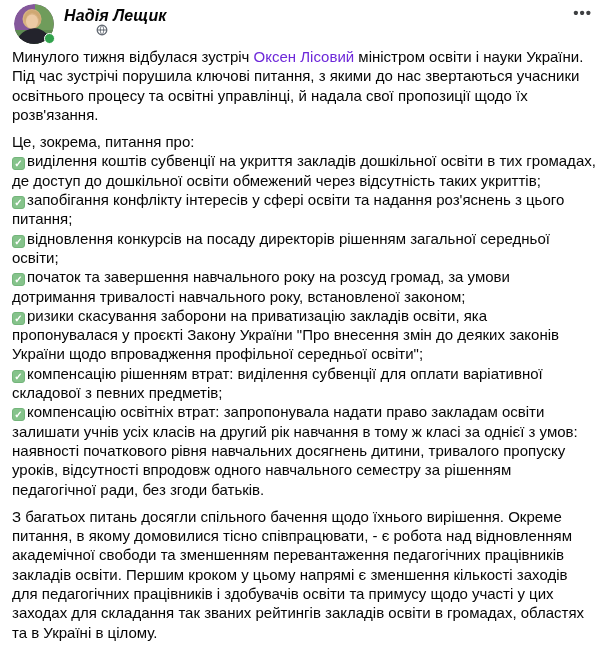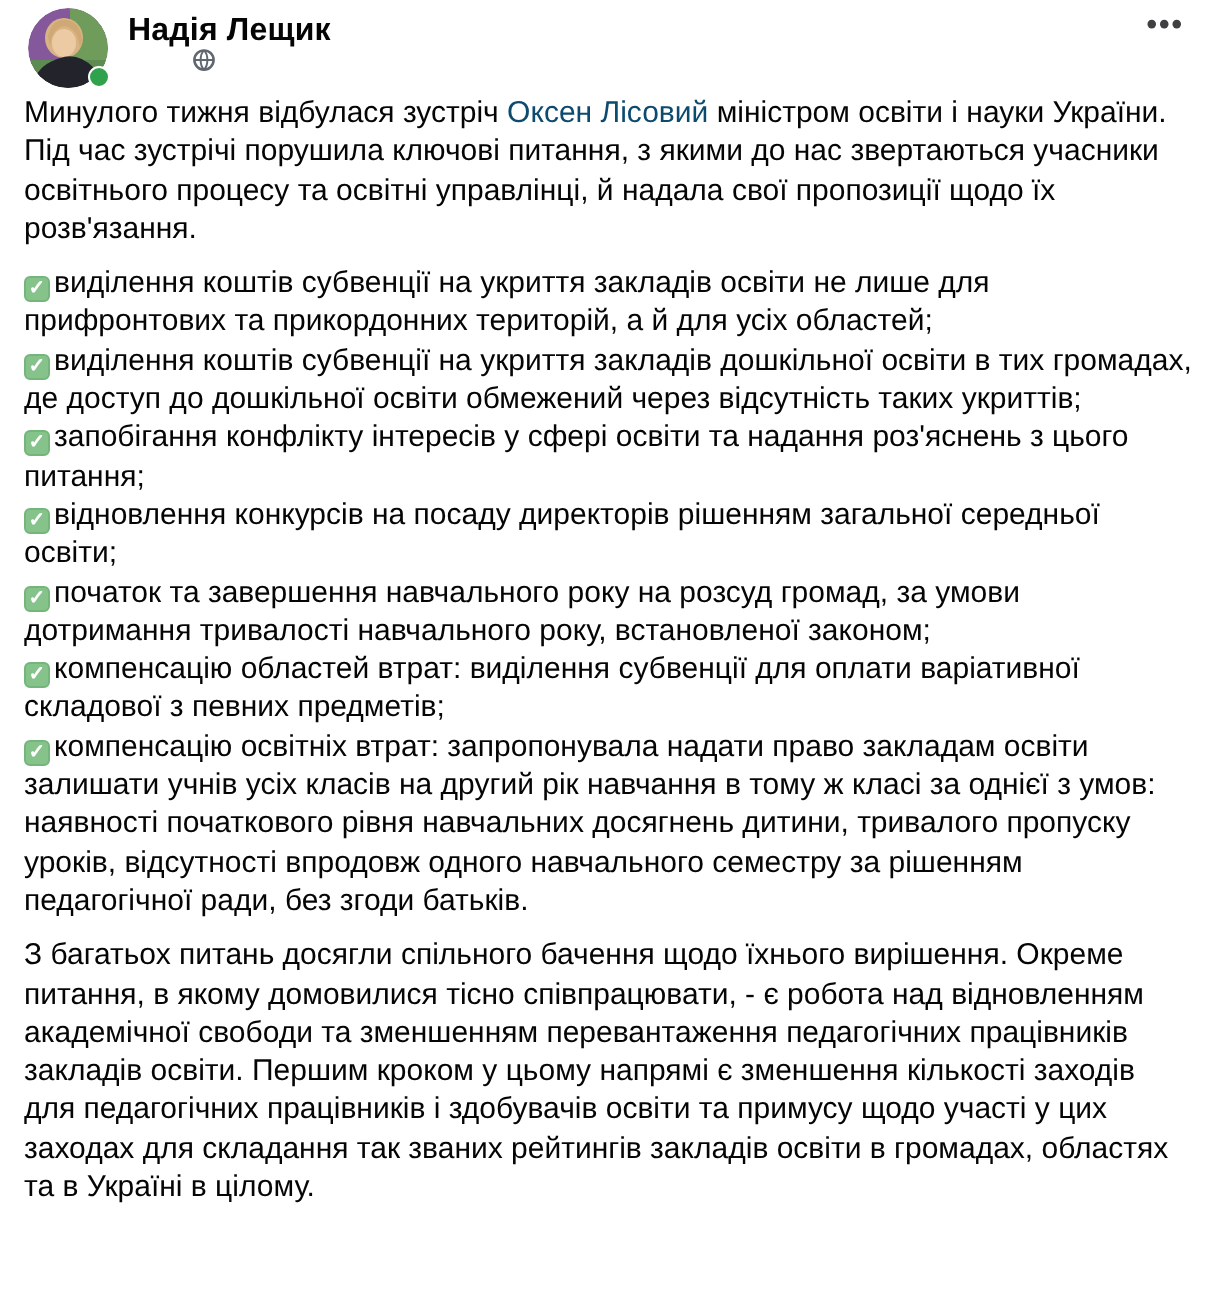--- a/index.html
+++ b/index.html
@@ -19,32 +19,33 @@
   .avatar-wrap svg { display: block; border-radius: 50%; }
   .status-dot {
     position: absolute; left: 30px; top: 29px;
     width: 11px; height: 11px; border-radius: 50%;
     background: #31a24c; border: 1.5px solid #ffffff;
   }
   .author {
     position: absolute; left: 64px; top: 7px;
     font-size: 16px; font-weight: 700; color: #050505; cursor: pointer;
     letter-spacing: 0.1px;
+    font-style: italic;
   }
   .privacy { position: absolute; left: 96px; top: 24px; width: 12px; height: 12px; }
   .menu-btn {
     position: absolute; right: 16px; top: 4px;
     color: #3e4042; font-size: 15px; font-weight: 700; letter-spacing: 1px;
     cursor: pointer; line-height: 18px;
   }
 
   
   .content { padding: 1px 12px 0 12px; font-size: 15px; line-height: 19.3px; }
   .para { margin-bottom: 8px; }
-  .mention { color: #0c4a6e; cursor: pointer; text-decoration: none; }
+  .mention { color: #6d28d9; cursor: pointer; text-decoration: none; }
   .list-block { margin-bottom: 8px; }
   .list-item { }
   .check {
     display: inline-block;
     width: 13px; height: 13px;
     background: #85c38b;
     border: 1px solid #74b57b;
     border-radius: 3px;
     color: #ffffff;
     font-size: 10px; font-weight: 700;
@@ -87,26 +88,27 @@
     <div class="menu-btn">
       <span>•••</span>
     </div>
   </div>
 
   <div class="content">
 
     <div class="para"><span>Минулого тижня відбулася зустріч </span><a class="mention">Оксен Лісовий</a><span> міністром освіти і науки України. Під час зустрічі порушила ключові питання, з якими до нас звертаються учасники освітнього процесу та освітні управлінці, й надала свої пропозиції щодо їх розв'язання.</span></div>
 
     <div class="list-block">
+      <div>Це, зокрема, питання про:</div>
 
-      <div class="list-item"><span class="check">✓</span><span>виділення коштів субвенції на укриття закладів освіти не лише для прифронтових та прикордонних територій, а й для усіх областей;</span></div>
       <div class="list-item"><span class="check">✓</span><span>виділення коштів субвенції на укриття закладів дошкільної освіти в тих громадах, де доступ до дошкільної освіти обмежений через відсутність таких укриттів;</span></div>
       <div class="list-item"><span class="check">✓</span><span>запобігання конфлікту інтересів у сфері освіти та надання роз'яснень з цього питання;</span></div>
       <div class="list-item"><span class="check">✓</span><span>відновлення конкурсів на посаду директорів рішенням загальної середньої освіти;</span></div>
       <div class="list-item"><span class="check">✓</span><span>початок та завершення навчального року на розсуд громад, за умови дотримання тривалості навчального року, встановленої законом;</span></div>
-      <div class="list-item"><span class="check">✓</span><span>компенсацію областей втрат: виділення субвенції для оплати варіативної складової з певних предметів;</span></div>
+      <div class="list-item"><span class="check">✓</span><span>ризики скасування заборони на приватизацію закладів освіти, яка пропонувалася у проєкті Закону України "Про внесення змін до деяких законів України щодо впровадження профільної середньої освіти";</span></div>
+      <div class="list-item"><span class="check">✓</span><span>компенсацію рішенням втрат: виділення субвенції для оплати варіативної складової з певних предметів;</span></div>
       <div class="list-item"><span class="check">✓</span><span>компенсацію освітніх втрат: запропонувала надати право закладам освіти залишати учнів усіх класів на другий рік навчання в тому ж класі за однієї з умов: наявності початкового рівня навчальних досягнень дитини, тривалого пропуску уроків, відсутності впродовж одного навчального семестру за рішенням педагогічної ради, без згоди батьків.</span></div>
     </div>
 
     <div class="para closing">З багатьох питань досягли спільного бачення щодо їхнього вирішення. Окреме питання, в якому домовилися тісно співпрацювати, - є робота над відновленням академічної свободи та зменшенням перевантаження педагогічних працівників закладів освіти. Першим кроком у цьому напрямі є зменшення кількості заходів для педагогічних працівників і здобувачів освіти та примусу щодо участі у цих заходах для складання так званих рейтингів закладів освіти в громадах, областях та в Україні в цілому.</div>
 
   </div>
 </div>
 
 </body></html>

